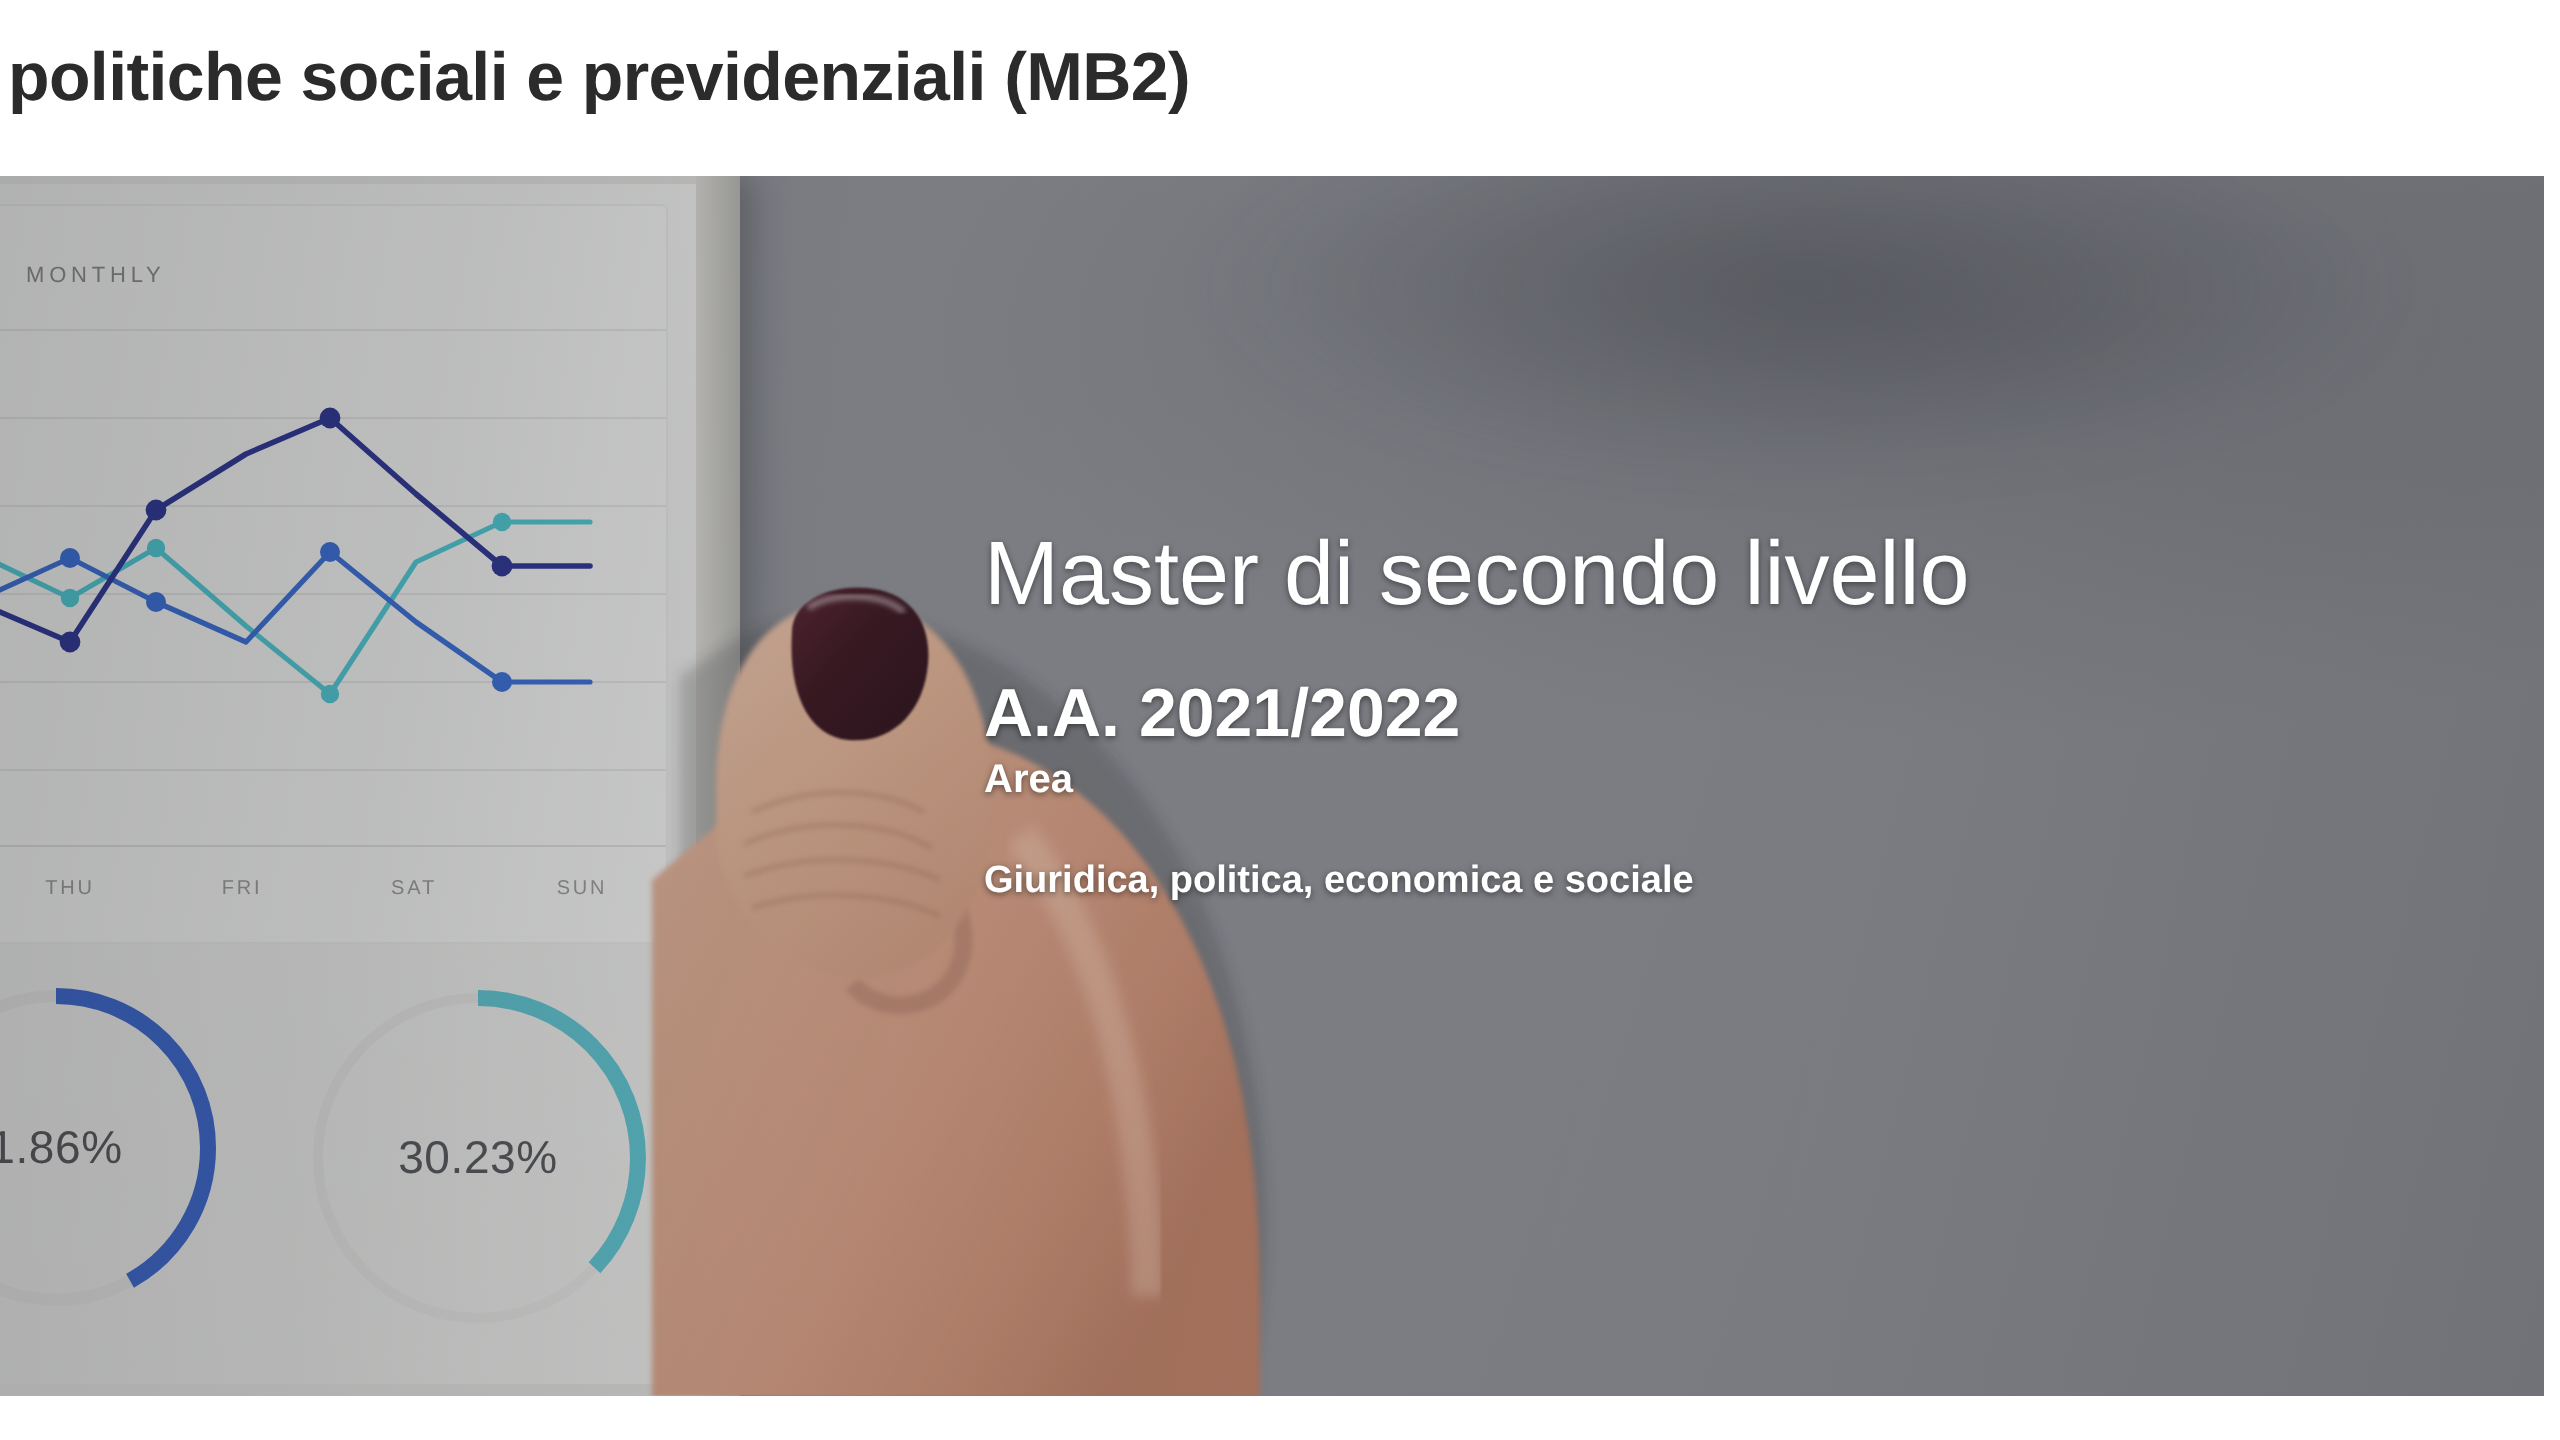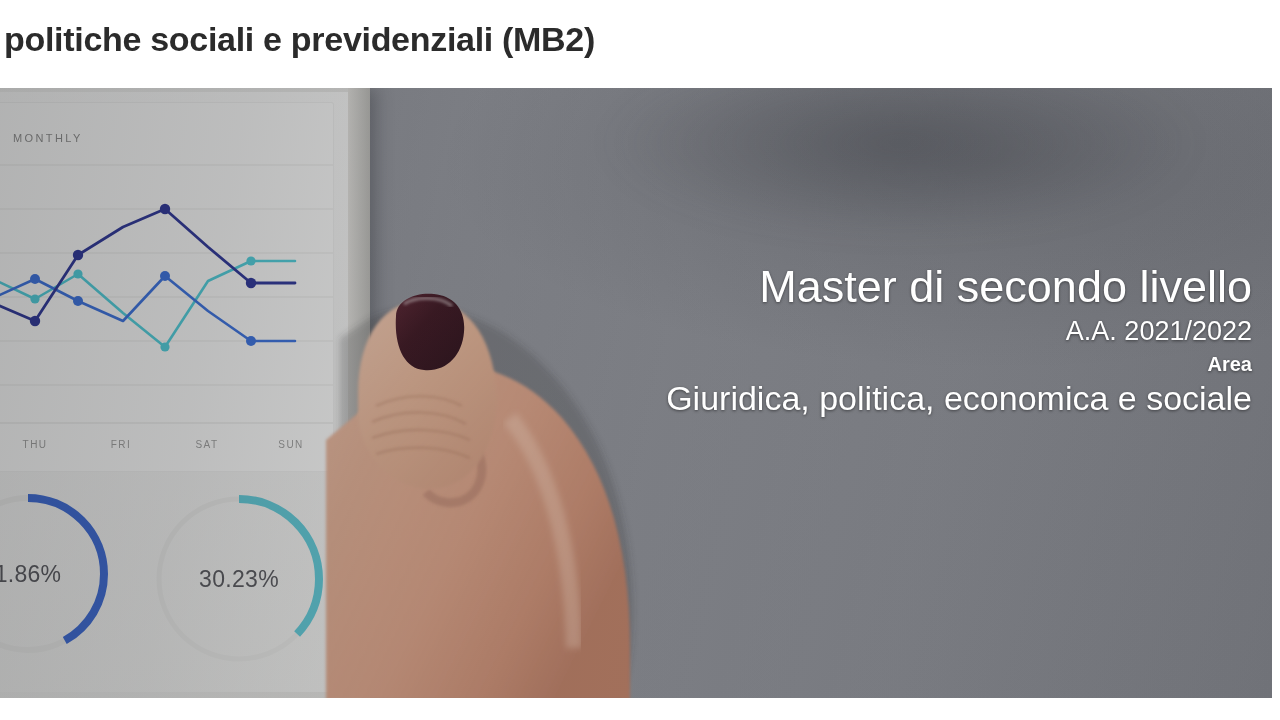--- a/index.html
+++ b/index.html
@@ -180,47 +180,47 @@
         rgba(40,42,48,0.16) 100%);
     pointer-events: none;
   }
 
   
   .overlay-text {
     position: absolute;
     right: 20px;
     top: 172px;
     width: 760px;
-    text-align: right;
     color: #ffffff;
   }
   .ov-master {
     font-size: 45px;
     font-weight: 300;
     line-height: 54px;
     letter-spacing: 0px;
     text-shadow: 0 1px 3px rgba(0,0,0,0.45);
   }
   .ov-aa {
-    font-size: 27px;
-    font-weight: normal;
+    margin-top: 26px;
+    font-size: 34px;
+    font-weight: bold;
     line-height: 34px;
     text-shadow: 0 1px 3px rgba(0,0,0,0.5);
   }
   .ov-area {
     margin-top: 1px;
     font-size: 20px;
     font-weight: bold;
     line-height: 31px;
     text-shadow: 0 1px 3px rgba(0,0,0,0.5);
   }
   .ov-areaval {
-    margin-top: 1px;
-    font-size: 34px;
-    font-weight: normal;
+    margin-top: 18px;
+    font-size: 19px;
+    font-weight: bold;
     line-height: 34px;
     text-shadow: 0 1px 3px rgba(0,0,0,0.5);
   }
 </style>
 </head>
 <body>
 
 <div id="root">
 
   <div class="page-title">politiche sociali e previdenziali (MB2)</div>

